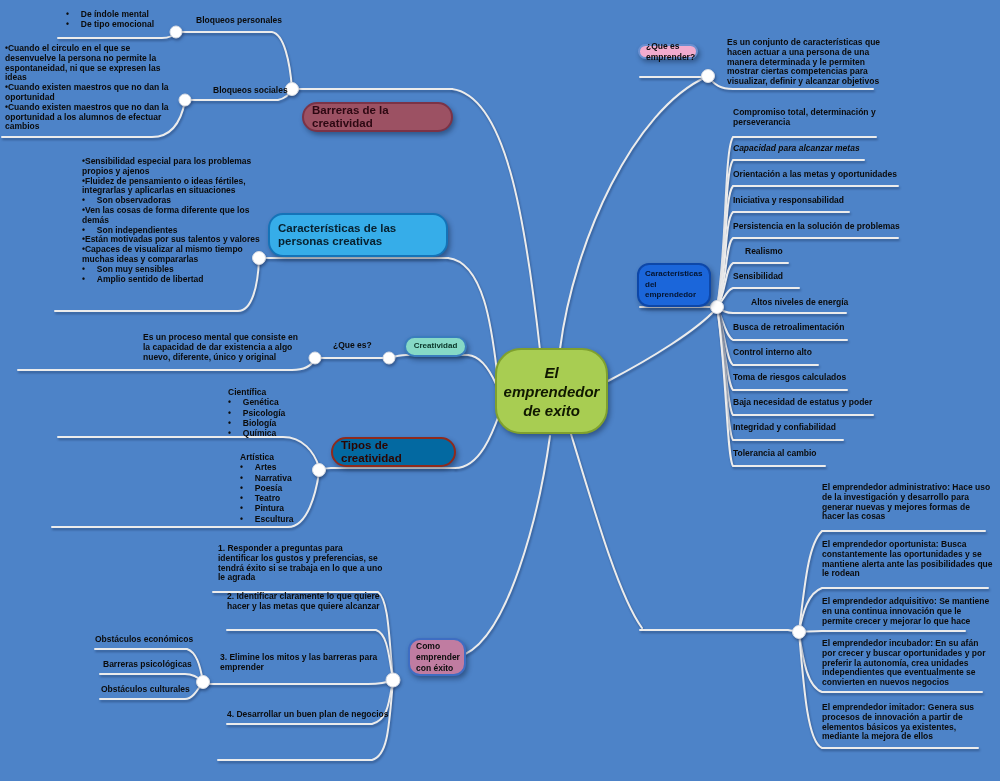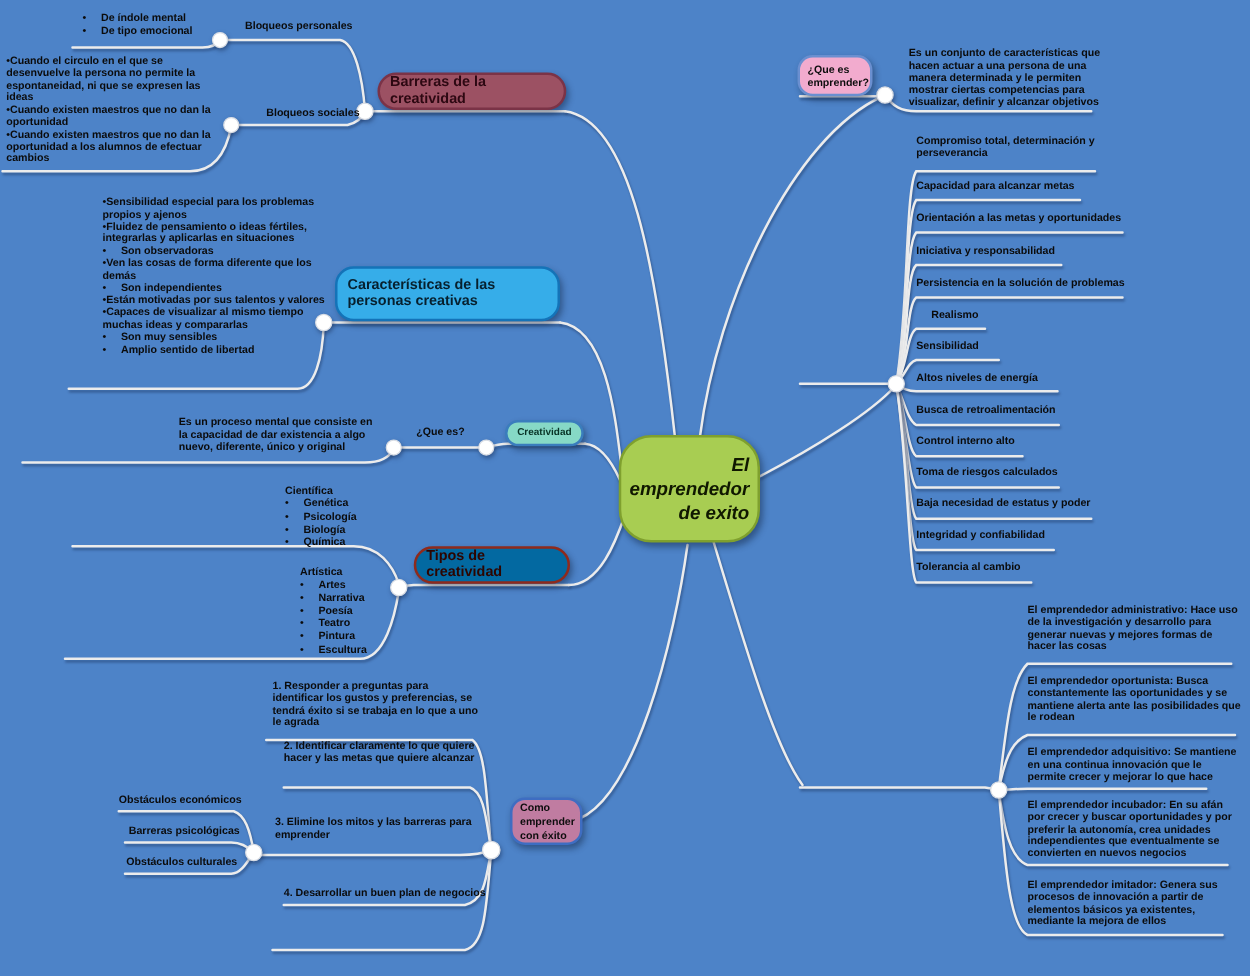--- a/index.html
+++ b/index.html
@@ -29,28 +29,28 @@
     color:#0b0b0b;white-space:nowrap;
   }
   .node{
     position:absolute;box-sizing:border-box;
     border:2px solid;display:flex;align-items:center;
     font-weight:700;color:#0d0d0d;
     box-shadow:2px 3px 5px rgba(10,25,50,.42);
   }
   .node-big{font-size:11.5px;line-height:13px;padding:2px 8px;border-radius:15px;}
   .node-small{font-size:8px;line-height:10.5px;padding:3px 6px;border-radius:12px;}
-  .n-barreras{background:#9c5163;border-color:#7b3347;color:#2d0812;}
+  .n-barreras{background:#9c5163;border-color:#7b3347;color:#2d0812;margin-top:44px;}
   .n-creativas{background:#36ade9;border-color:#1473b8;color:#07202e;}
   .n-creatividad{background:#86d9c6;border-color:#3a7dbd;color:#083326;justify-content:center;}
   .n-tiposcre{background:#0369a1;border-color:#8f2a1c;color:#2d0500;justify-content:center;}
   .n-central{
     background:#a8cd52;border-color:#7fa02e;border-radius:26px;
     font-size:15px;line-height:19px;font-style:italic;color:#101800;
-    justify-content:center;text-align:right;
+    justify-content:center;text-align:center;
   }
   .n-como{background:#c07ca1;border-color:#3e6dc2;}
   .n-queemp{background:#f2abce;border-color:#6a8fd0;}
   .n-caremp{background:#1b66da;border-color:#0d47a8;color:#041430;}
   .n-tipoemp{background:#44974f;border-color:#2b6d3c;color:#08230e;justify-content:center;}
 </style>
 </head>
 <body>
 
 <div id="canvas">
@@ -182,31 +182,32 @@
 
   <div class="txt" style="left:218px;top:544px;width:165px;">1. Responder a preguntas para identificar los gustos y preferencias, se tendrá éxito si se trabaja en lo que a uno le agrada</div>
   <div class="txt" style="left:227px;top:592px;width:165px;">2. Identificar claramente lo que quiere hacer y las metas que quiere alcanzar</div>
   <div class="txt" style="left:220px;top:653px;width:165px;">3. Elimine los mitos y las barreras para emprender</div>
   <div class="txt" style="left:227px;top:710px;width:180px;">4. Desarrollar un buen plan de negocios</div>
   <div class="lbl" style="left:95px;top:634px;">Obstáculos económicos</div>
   <div class="lbl" style="left:103px;top:659px;">Barreras psicológicas</div>
   <div class="lbl" style="left:101px;top:684px;">Obstáculos culturales</div>
   <div class="node node-small n-como" style="left:408px;top:638px;width:58px;height:38px;line-height:11px;font-size:8.5px;">Como emprender con éxito</div>
 
-  <div class="node node-small n-queemp" style="left:638px;top:44px;width:60px;height:33px;line-height:11px;font-size:8.5px;">¿Que es emprender?</div>
+  <div class="node node-small n-queemp" style="left:638px;top:44px;width:60px;height:15px;line-height:11px;font-size:8.5px;">¿Que es emprender?</div>
   <div class="txt" style="left:727px;top:38px;width:168px;">Es un conjunto de características que hacen actuar a una persona de una manera determinada y le permiten mostrar ciertas competencias para visualizar, definir y alcanzar objetivos</div>
 
+  <div class="node node-small n-caremp" style="left:637px;top:263px;width:74px;height:44px;">Características del emprendedor</div>
   <div class="txt" style="left:733px;top:108px;width:150px;">Compromiso total, determinación y perseverancia</div>
-  <div class="lbl" style="left:733px;top:143px;">Capacidad para alcanzar metas</div>
+  <div class="lbl" style="left:733px;top:143px;font-style:italic;">Capacidad para alcanzar metas</div>
   <div class="lbl" style="left:733px;top:169px;">Orientación a las metas y oportunidades</div>
   <div class="lbl" style="left:733px;top:195px;">Iniciativa y responsabilidad</div>
   <div class="lbl" style="left:733px;top:221px;">Persistencia en la solución de problemas</div>
   <div class="lbl" style="left:733px;top:246px;margin-left:12px;">Realismo</div>
   <div class="lbl" style="left:733px;top:271px;">Sensibilidad</div>
-  <div class="lbl" style="left:733px;top:297px;">Altos niveles de energía</div>
+  <div class="lbl" style="left:751px;top:297px;">Altos niveles de energía</div>
   <div class="lbl" style="left:733px;top:322px;">Busca de retroalimentación</div>
   <div class="lbl" style="left:733px;top:347px;">Control interno alto</div>
   <div class="lbl" style="left:733px;top:372px;">Toma de riesgos calculados</div>
   <div class="lbl" style="left:733px;top:397px;">Baja necesidad de estatus y poder</div>
   <div class="lbl" style="left:733px;top:422px;">Integridad y confiabilidad</div>
   <div class="lbl" style="left:733px;top:448px;">Tolerancia al cambio</div>
 
   <div class="txt" style="left:822px;top:483px;width:172px;">El emprendedor administrativo: Hace uso de la investigación y desarrollo para generar nuevas y mejores formas de hacer las cosas</div>
   <div class="txt" style="left:822px;top:540px;width:172px;">El emprendedor oportunista: Busca constantemente las oportunidades y se mantiene alerta ante las posibilidades que le rodean</div>
   <div class="txt" style="left:822px;top:597px;width:172px;">El emprendedor adquisitivo: Se mantiene en una continua innovación que le permite crecer y mejorar lo que hace</div>

